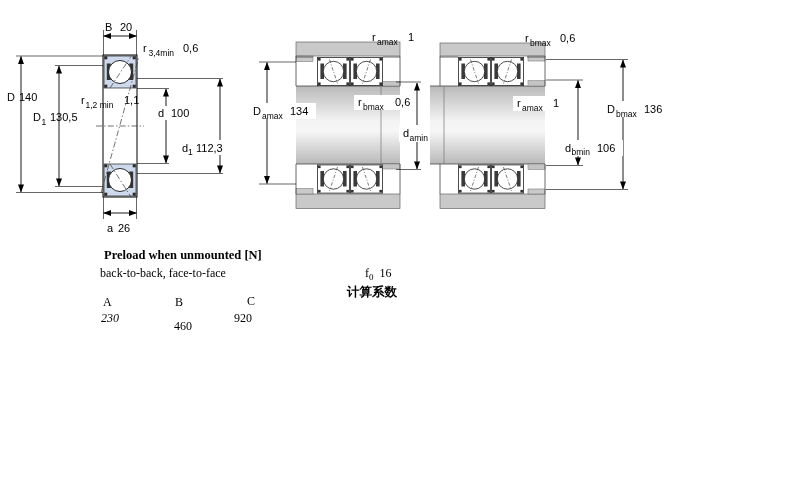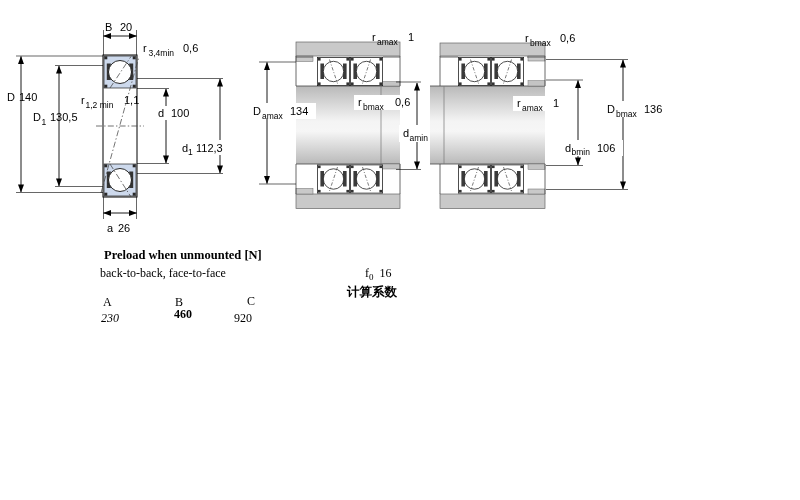--- a/index.html
+++ b/index.html
@@ -240,16 +240,16 @@
 <div class="tb" style="left:100px;top:266px;">back-to-back, face-to-face</div>
 <div class="tb bold" style="left:104px;top:248px;">Preload when unmounted [N]</div>
 
 <div class="tb bold" style="left:347px;top:248px;margin-top:36px;">计算系数</div>
 <div class="tb" style="left:337px;top:266px;margin-left:28px;"><span>f</span><span class="f0sub">0</span>&nbsp;&nbsp;<span>16</span></div>
 
 <div class="tb" style="left:103px;top:295px;">A</div>
 <div class="tb" style="left:175px;top:295px;">B</div>
 <div class="tb" style="left:247px;top:294px;">C</div>
 <div class="tb" style="left:101px;top:311px;font-style:italic;">230</div>
-<div class="tb" style="left:174px;top:307px;font-weight:bold;">460</div>
+<div class="tb" style="left:174px;top:319px;">460</div>
 <div class="tb" style="left:234px;top:311px;">920</div>
 
 </div>
 
 </body></html>

